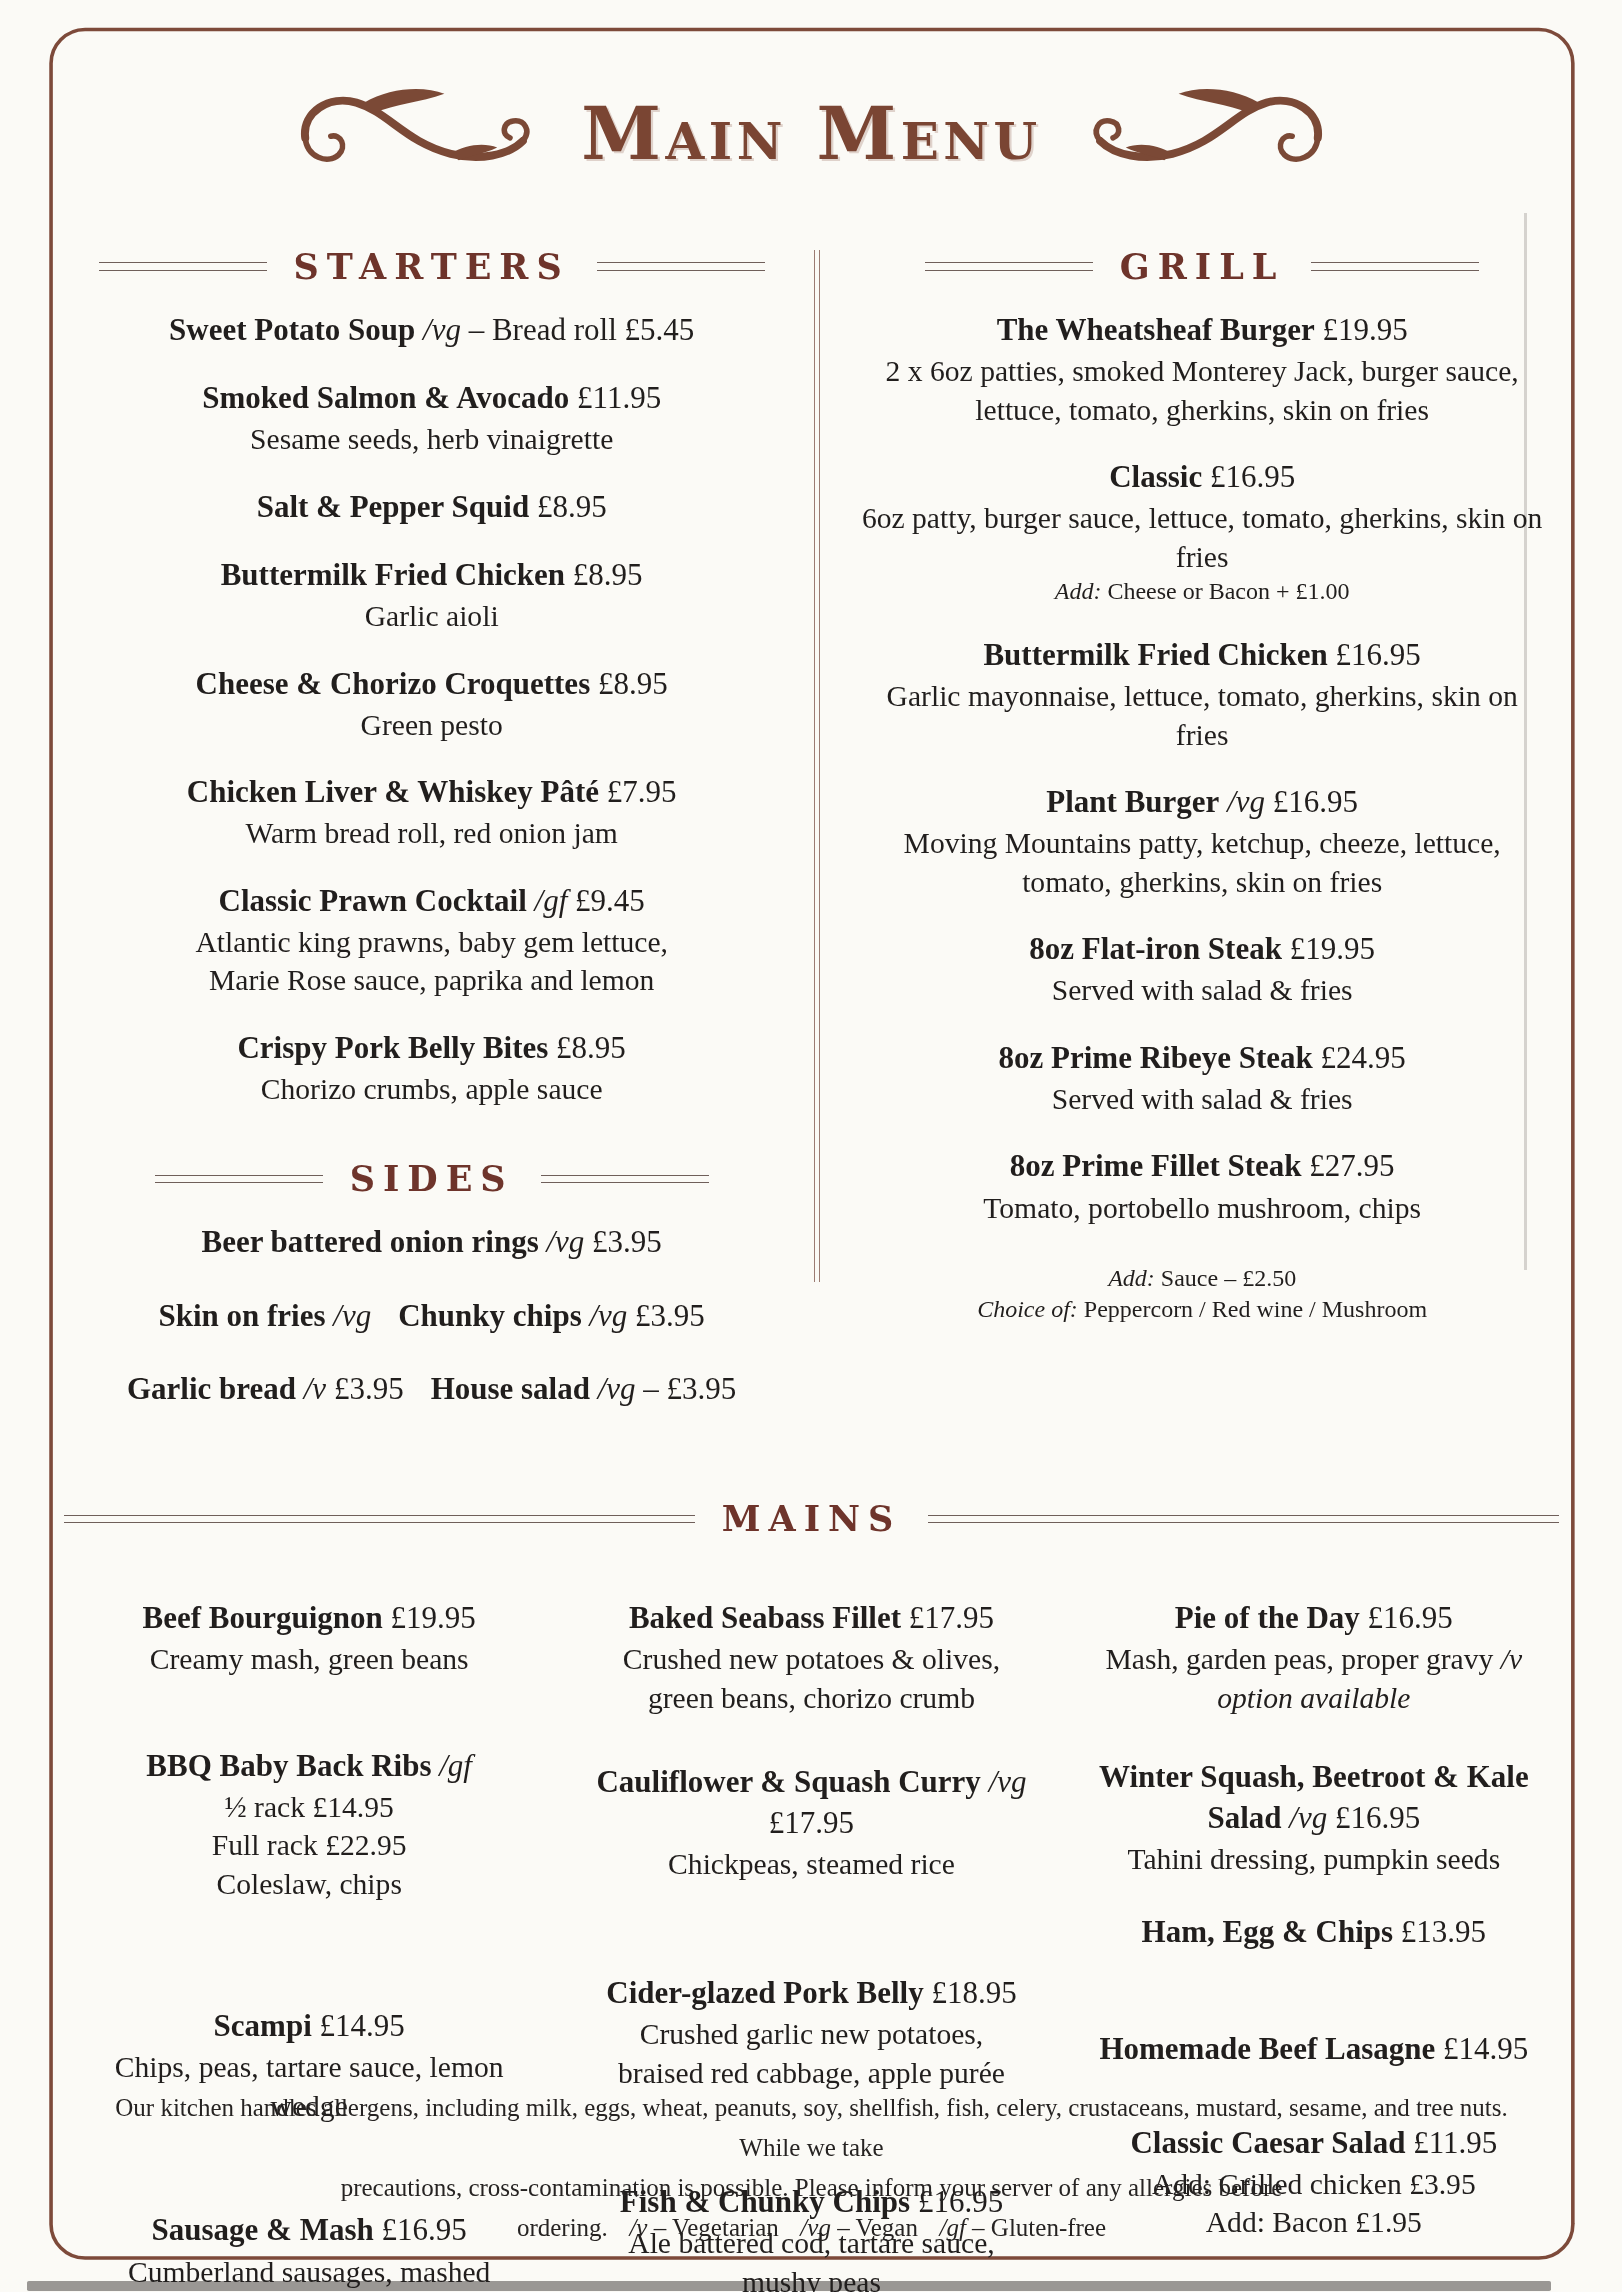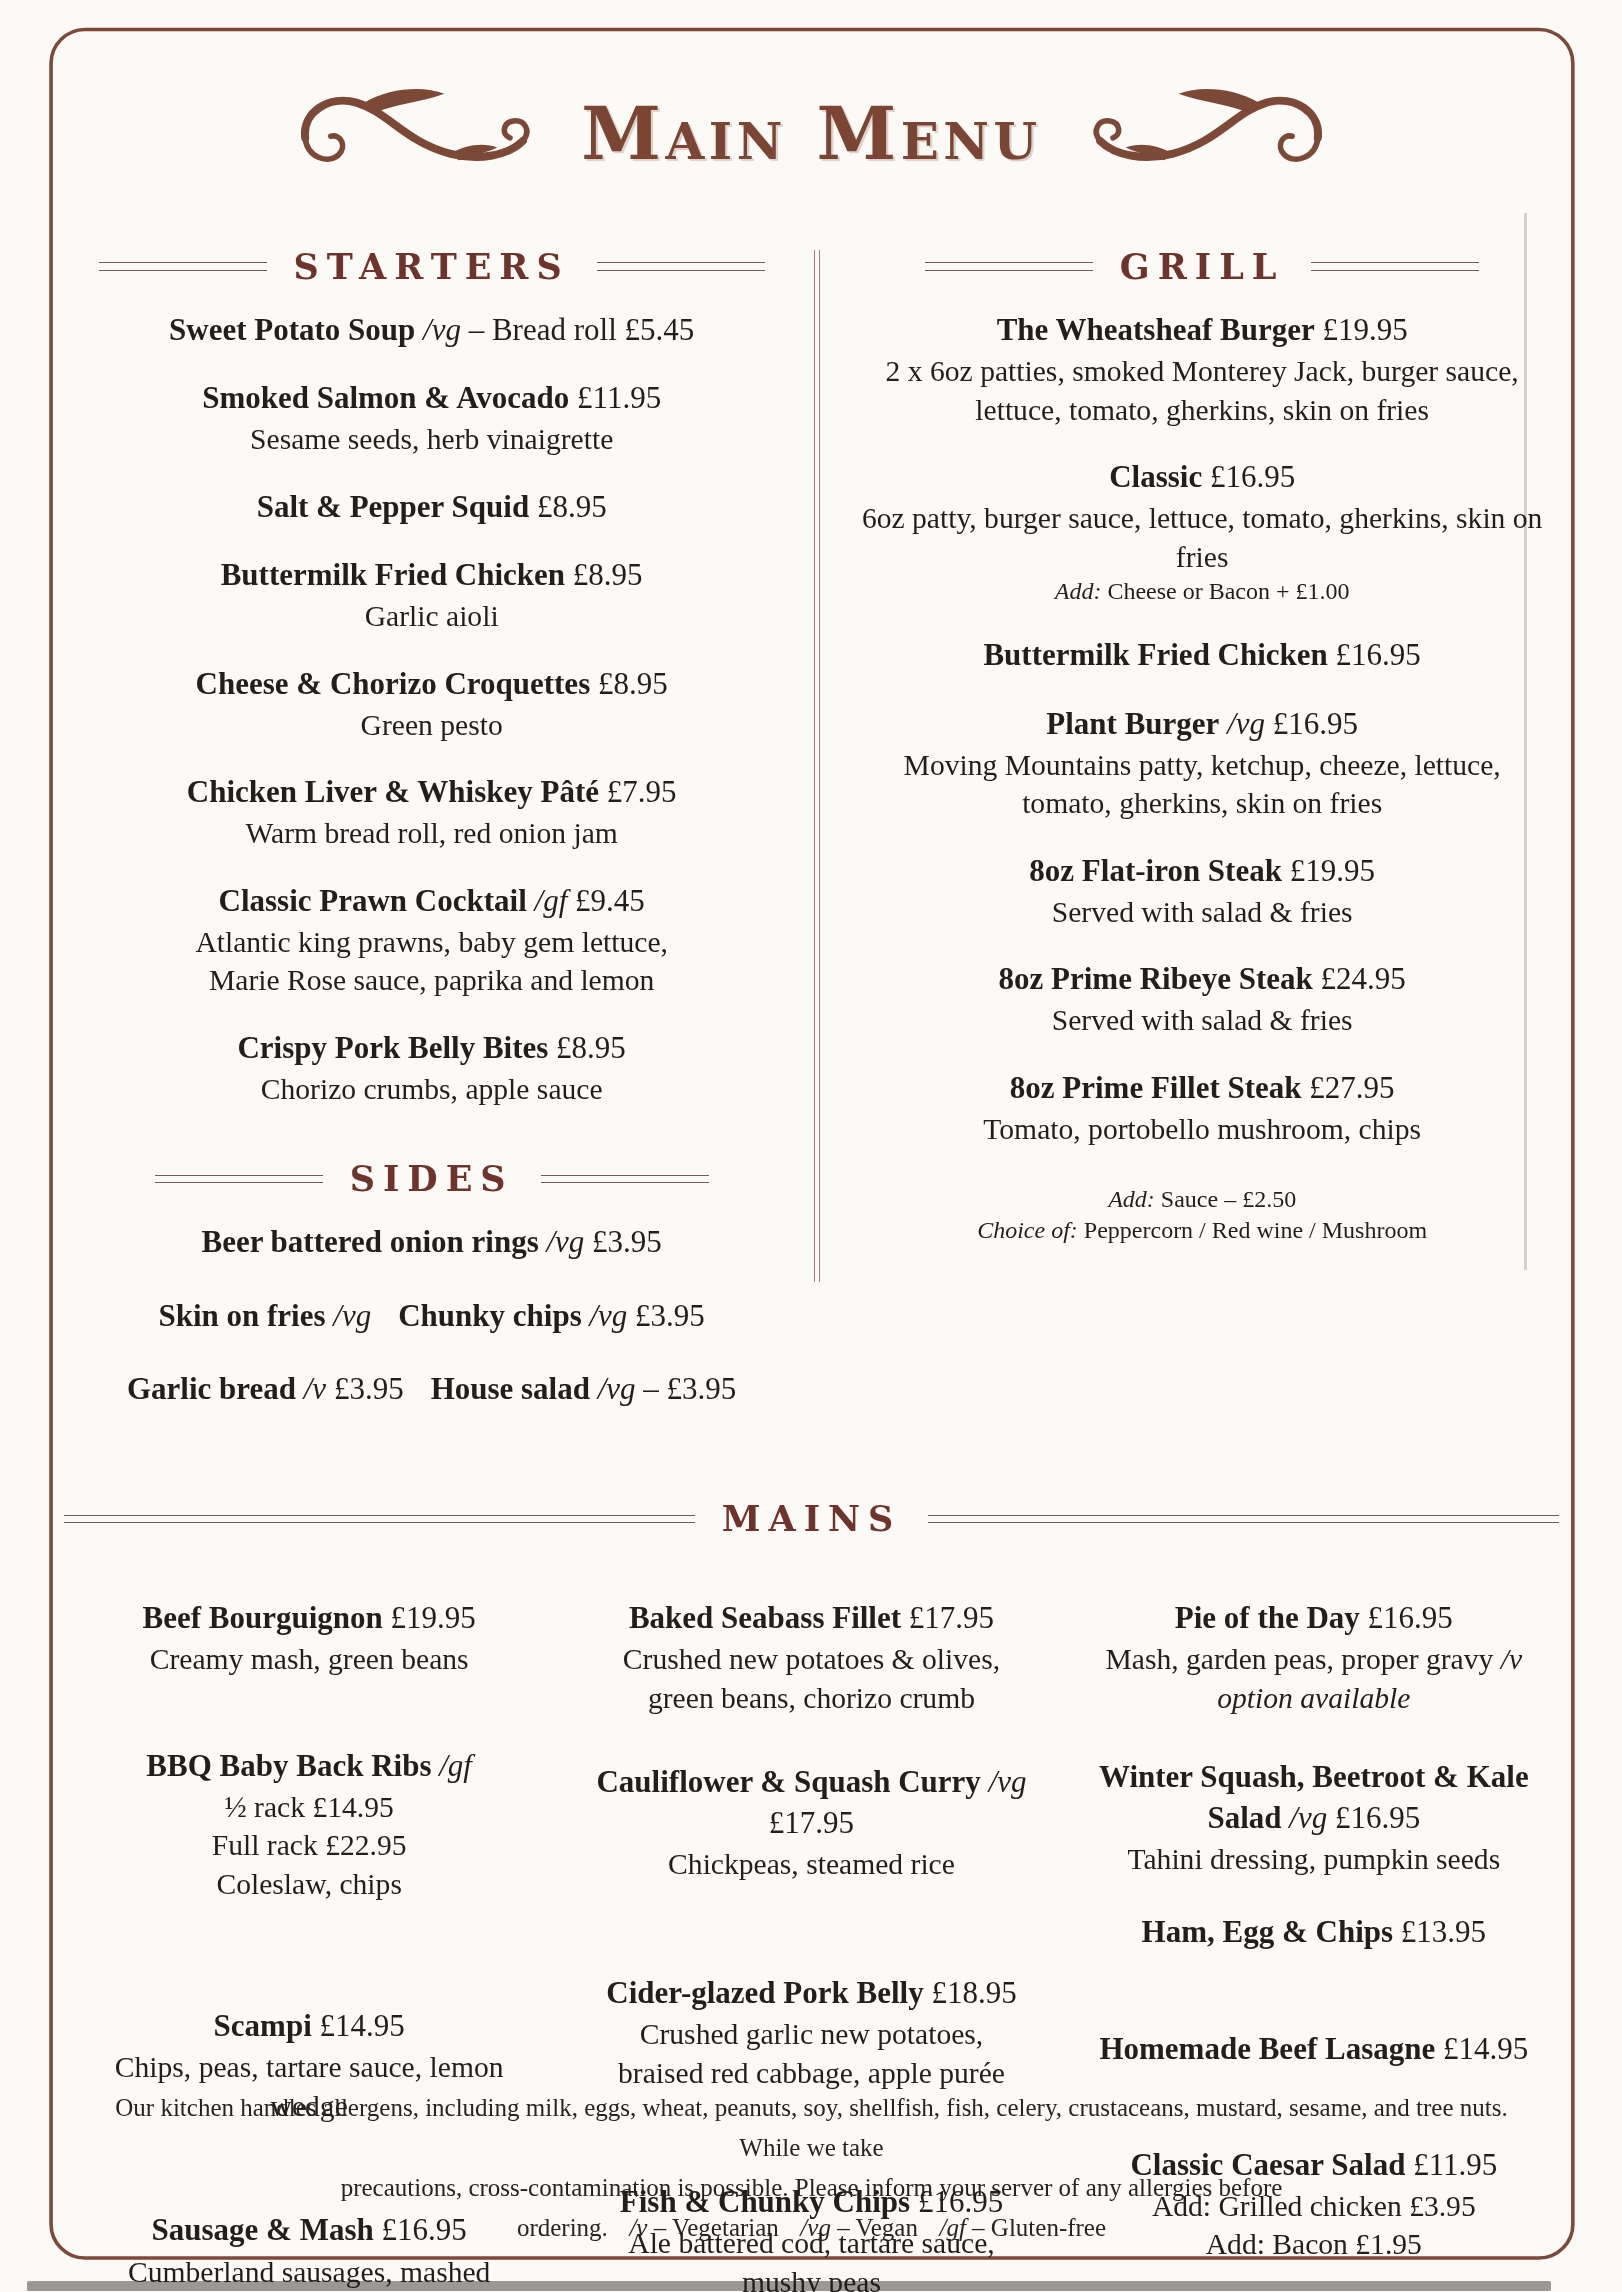--- a/index.html
+++ b/index.html
@@ -57,21 +57,21 @@
   .sec-head.sides{margin-top:50px;}
   .grill-notes{margin-top:36px;}
 
   
   .sec-head.mains{margin-top:56px;}
   .mains-grid{display:flex;gap:30px;margin-top:59px;padding:0 9px;}
   .mcol{flex:1 1 0;display:flex;flex-direction:column;align-items:center;}
   .mcol .item{max-width:430px;}
   .mcol .desc{max-width:421px;}
   .mb38{margin-bottom:34px}.mb45{margin-bottom:40px}.mb50{margin-bottom:45px}
-  .mb55{margin-bottom:76px}.mb75{margin-bottom:67px}.mb85{margin-bottom:76px}
+  .mb55{margin-bottom:54px}.mb75{margin-bottom:67px}.mb85{margin-bottom:76px}
   .mb95{margin-bottom:85px}.mb100{margin-bottom:90px}.mb115{margin-bottom:103px}
 
   
   .footer{
     position:absolute;left:85px;right:85px;bottom:45px;text-align:center;
     font-size:25px;line-height:1.6;color:#262322;
   }
   .legend-item{margin-left:21.5px;white-space:nowrap;}
 
   
@@ -184,20 +184,21 @@
         <div class="line"><span class="nm">The Wheatsheaf Burger</span> <span class="pr">£19.95</span></div>
         <div class="desc">2 x 6oz patties, smoked Monterey Jack, burger sauce, lettuce, tomato, gherkins, skin on fries</div>
       </div>
       <div class="item">
         <div class="line"><span class="nm">Classic</span> <span class="pr">£16.95</span></div>
         <div class="desc">6oz patty, burger sauce, lettuce, tomato, gherkins, skin on fries</div>
         <div class="note-line"><span class="tag">Add:</span> <span>Cheese or Bacon + £1.00</span></div>
       </div>
       <div class="item">
         <div class="line"><span class="nm">Buttermilk Fried Chicken</span> <span class="pr">£16.95</span></div>
+        <div class="desc">Garlic mayonnaise, lettuce, tomato, gherkins, skin on fries</div>
       </div>
       <div class="item">
         <div class="line"><span class="nm">Plant Burger</span> <span class="tag">/vg</span> <span class="pr">£16.95</span></div>
         <div class="desc">Moving Mountains patty, ketchup, cheeze, lettuce, tomato, gherkins, skin on fries</div>
       </div>
       <div class="item">
         <div class="line"><span class="nm">8oz Flat-iron Steak</span> <span class="pr">£19.95</span></div>
         <div class="desc">Served with salad &amp; fries</div>
       </div>
       <div class="item">

